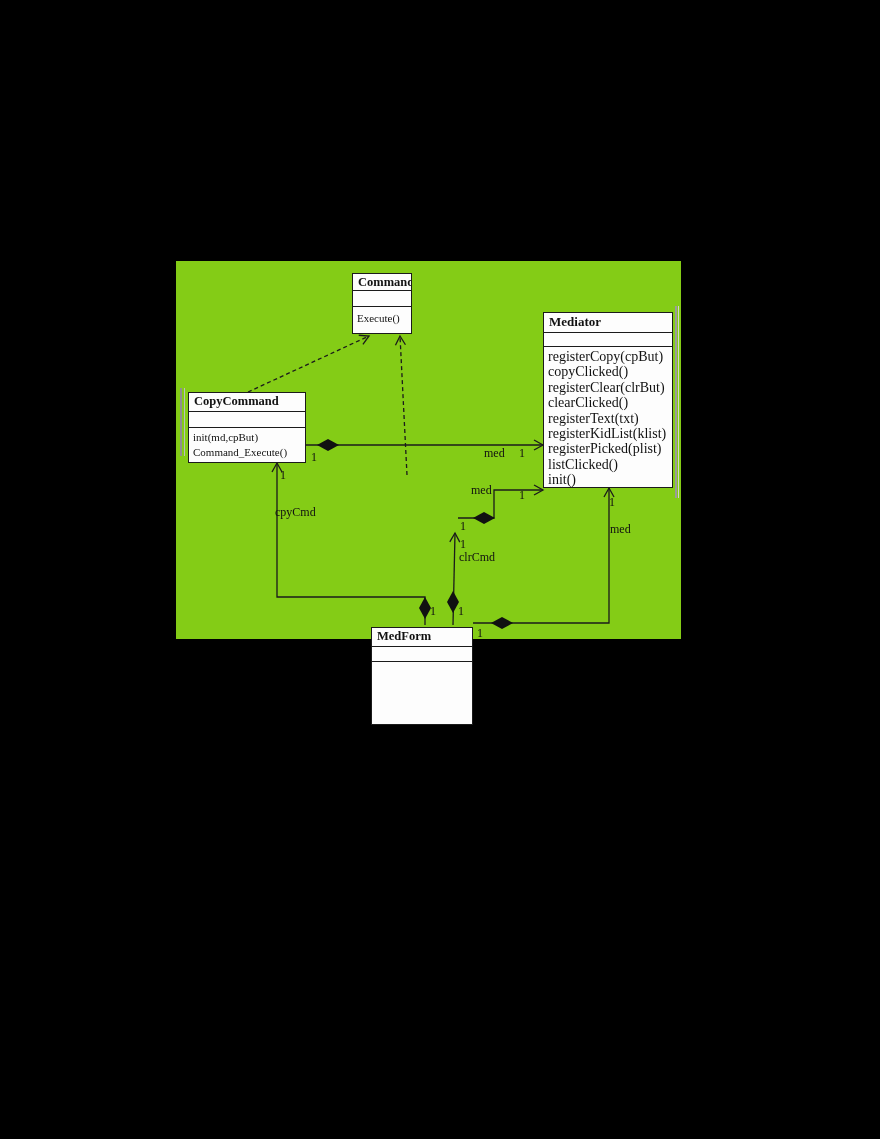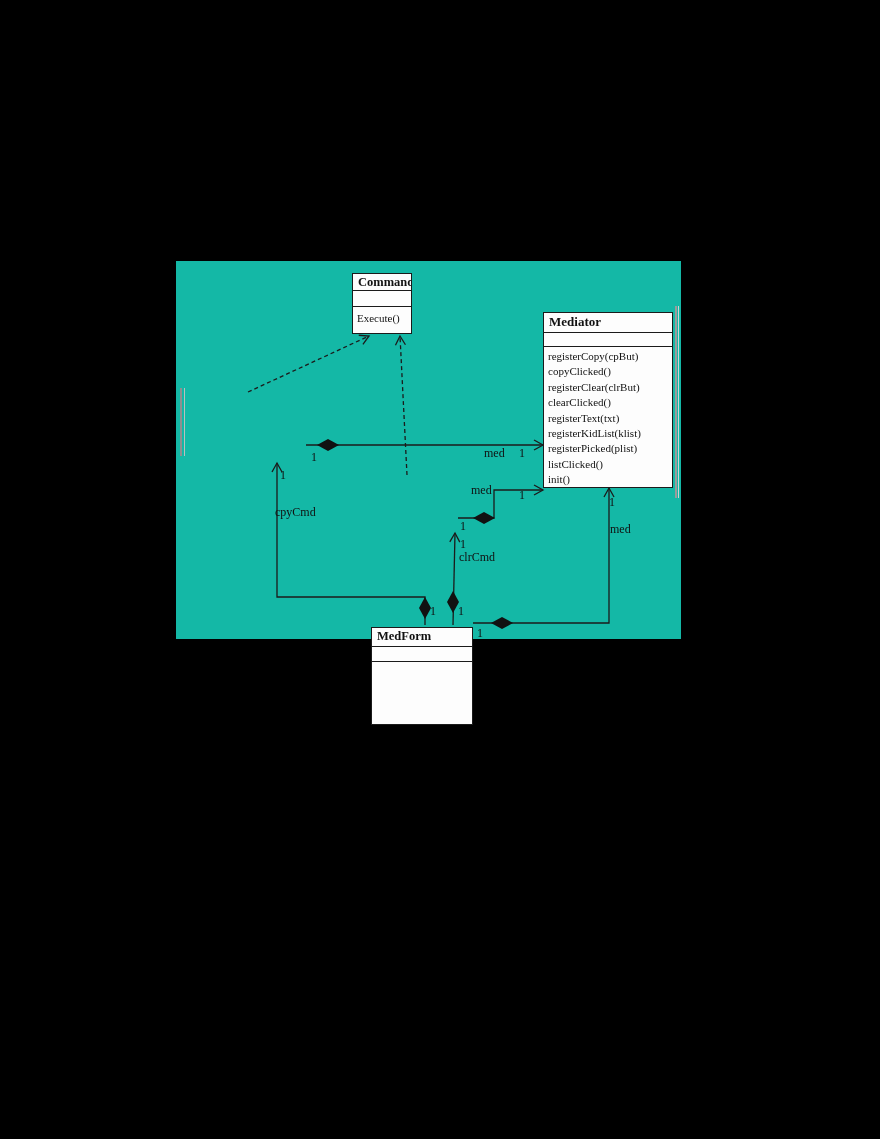--- a/index.html
+++ b/index.html
@@ -1,18 +1,18 @@
 <!DOCTYPE html>
 <html><head>
 <meta charset="utf-8">
 <style>
   html,body{margin:0;padding:0;background:#000;}
   #page{position:relative;width:880px;height:1139px;background:#000;overflow:hidden;
         font-family:"Liberation Serif","DejaVu Serif",serif;}
-  #canvas{position:absolute;left:176px;top:261px;width:505px;height:378px;background:#14b8a6;}
+  #canvas{position:absolute;left:176px;top:261px;width:505px;height:378px;background:#84cc16;}
   #wires{position:absolute;left:0;top:0;width:505px;height:466px;}
   .uml-class{position:absolute;background:#fdfdfd;border:1.5px solid #1b1b1b;box-sizing:border-box;
              display:flex;flex-direction:column;color:#111;}
   .uml-title{font-weight:bold;font-size:12.5px;line-height:1.25;padding:1px 2px 0 5px;
              border-bottom:1.5px solid #1b1b1b;box-sizing:border-box;white-space:nowrap;overflow:hidden;}
   .uml-attrs{border-bottom:1.5px solid #1b1b1b;box-sizing:border-box;}
   .uml-methods{flex:1;font-size:11px;padding:2px 1px 0 4px;box-sizing:border-box;overflow:hidden;}
   .uml-methods .m{line-height:15.4px;white-space:nowrap;}
   .lbl{position:absolute;font-size:12px;line-height:13px;color:#111;white-space:nowrap;}
   .artifact{position:absolute;box-sizing:border-box;background:transparent;}
@@ -54,26 +54,34 @@
     </svg>
 
     <div class="uml-class" style="left:176px;top:12px;width:60px;height:61px">
       <div class="uml-title" style="height:17px">Command</div>
       <div class="uml-attrs" style="height:16px"></div>
       <div class="uml-methods" style="padding-top:4px">
         <div class="m">Execute()</div>
       </div>
     </div>
 
+    <div class="uml-class" style="left:12px;top:131px;width:118px;height:71px">
+      <div class="uml-title" style="height:19px">CopyCommand</div>
+      <div class="uml-attrs" style="height:16px"></div>
+      <div class="uml-methods">
+        <div class="m">init(md,cpBut)</div>
+        <div class="m">Command_Execute()</div>
+      </div>
+    </div>
 
 
     <div class="uml-class" style="left:367px;top:51px;width:130px;height:176px">
       <div class="uml-title" style="height:20px;font-size:13px">Mediator</div>
       <div class="uml-attrs" style="height:14px"></div>
-      <div class="uml-methods" style="font-size:11px">
+      <div class="uml-methods" style="font-size:14px">
         <div class="m">registerCopy(cpBut)</div>
         <div class="m">copyClicked()</div>
         <div class="m">registerClear(clrBut)</div>
         <div class="m">clearClicked()</div>
         <div class="m">registerText(txt)</div>
         <div class="m">registerKidList(klist)</div>
         <div class="m">registerPicked(plist)</div>
         <div class="m">listClicked()</div>
         <div class="m">init()</div>
       </div>

